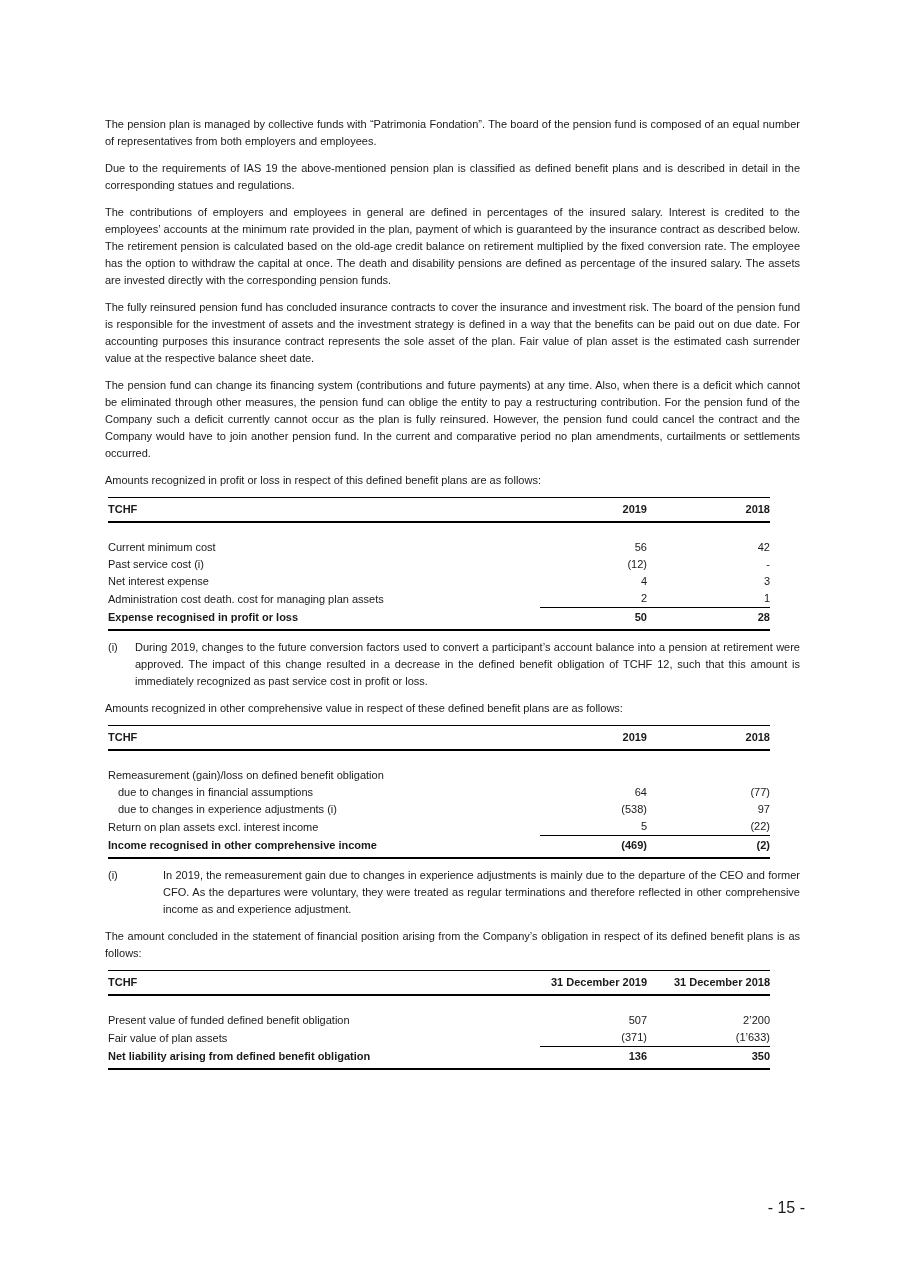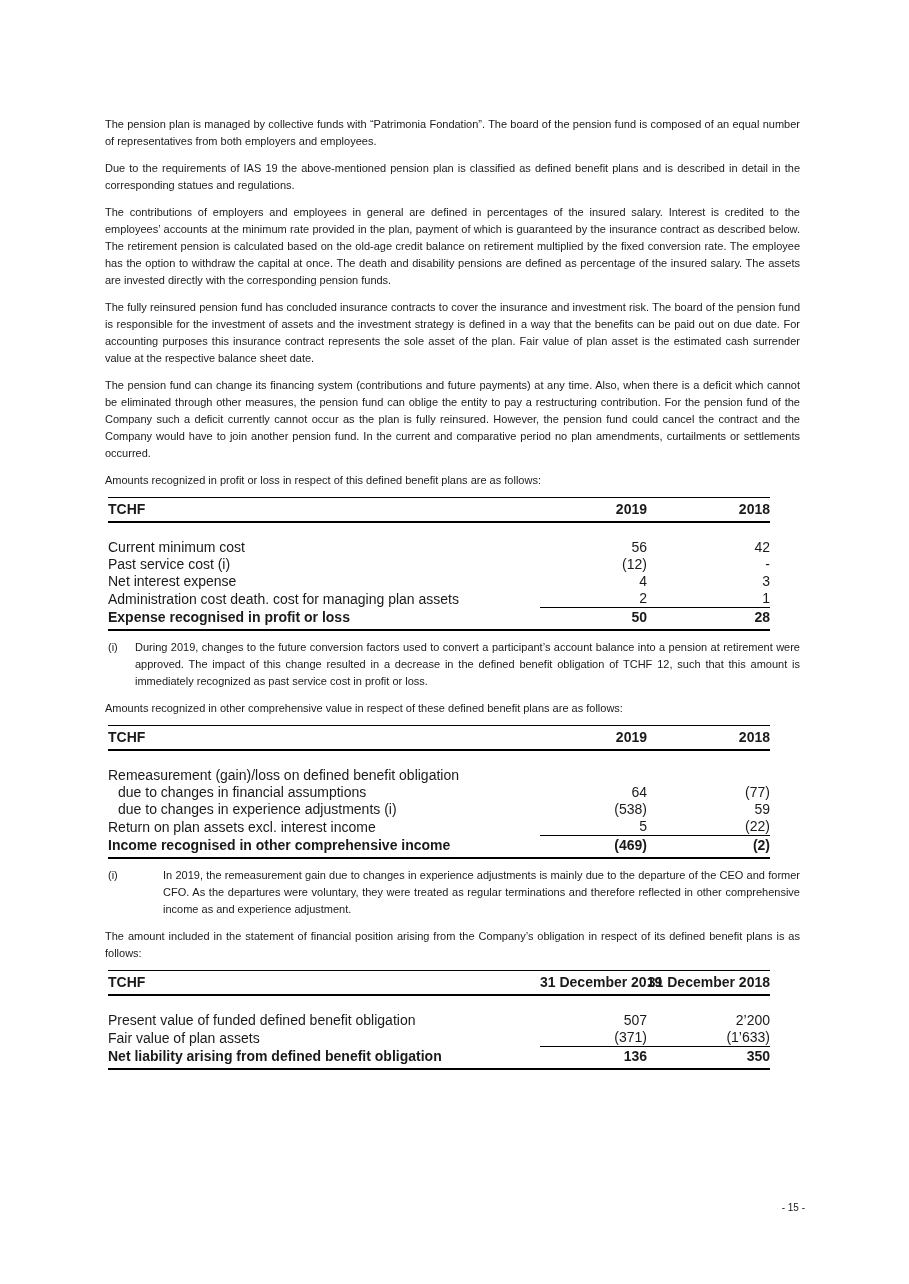--- a/index.html
+++ b/index.html
@@ -31,21 +31,21 @@
     text-align: justify;
   }
   p.intro-para {
     margin: 2px 0 8px 0;
     text-align: justify;
   }
   table.fin-table {
     border-collapse: collapse;
     width: 662px;
     margin: 2px 0 8px 3px;
-    font-size: 14px;
+    font-size: 11px;
     table-layout: fixed;
   }
   table.fin-table col.c-label { width: 432px; }
   table.fin-table col.c-num1  { width: 107px; }
   table.fin-table col.c-num2  { width: 123px; }
   .fin-table th, .fin-table td {
     padding: 0;
     line-height: 17px;
     vertical-align: bottom;
     overflow: visible;
@@ -75,21 +75,21 @@
     margin: 4px 0 10px 3px;
     text-align: justify;
   }
   .footnote .marker { flex: 0 0 27px; }
   .footnote.wide .marker { flex: 0 0 55px; }
   .footnote .ftext { flex: 1; }
   .page-number {
     position: absolute;
     top: 1199px;
     right: 104px;
-    font-size: 10px;
+    font-size: 16px;
     line-height: 17px;
   }
 </style>
 </head>
 <body>
 
 <div class="page">
   <div class="content">
 
     <p class="body-para">The pension plan is managed by collective funds with “Patrimonia Fondation”. The board of the pension fund is composed of an equal number of representatives from both employers and employees.</p>
@@ -175,41 +175,41 @@
           <td class="num"></td>
         </tr>
         <tr>
           <td class="indent">due to changes in financial assumptions</td>
           <td class="num">64</td>
           <td class="num">(77)</td>
         </tr>
         <tr>
           <td class="indent">due to changes in experience adjustments (i)</td>
           <td class="num">(538)</td>
-          <td class="num">59</td>
+          <td class="num">97</td>
         </tr>
         <tr class="pre-total">
           <td>Return on plan assets excl. interest income</td>
           <td class="num">5</td>
           <td class="num">(22)</td>
         </tr>
         <tr class="total">
           <td>Income recognised in other comprehensive income</td>
           <td class="num">(469)</td>
           <td class="num">(2)</td>
         </tr>
       </tbody>
     </table>
 
     <div class="footnote wide">
       <span class="marker">(i)</span>
       <span class="ftext">In 2019, the remeasurement gain due to changes in experience adjustments is mainly due to the departure of the CEO and former CFO. As the departures were voluntary, they were treated as regular terminations and therefore reflected in other comprehensive income as and experience adjustment.</span>
     </div>
 
-    <p class="intro-para">The amount included in the statement of financial position arising from the Company’s obligation in respect of its defined benefit plans is as follows:</p>
+    <p class="intro-para">The amount concluded in the statement of financial position arising from the Company’s obligation in respect of its defined benefit plans is as follows:</p>
 
     <table class="fin-table">
       <colgroup>
           <col class="c-label">
           <col class="c-num1">
           <col class="c-num2">
         </colgroup>
       <thead>
         <tr>
           <th>TCHF</th>

